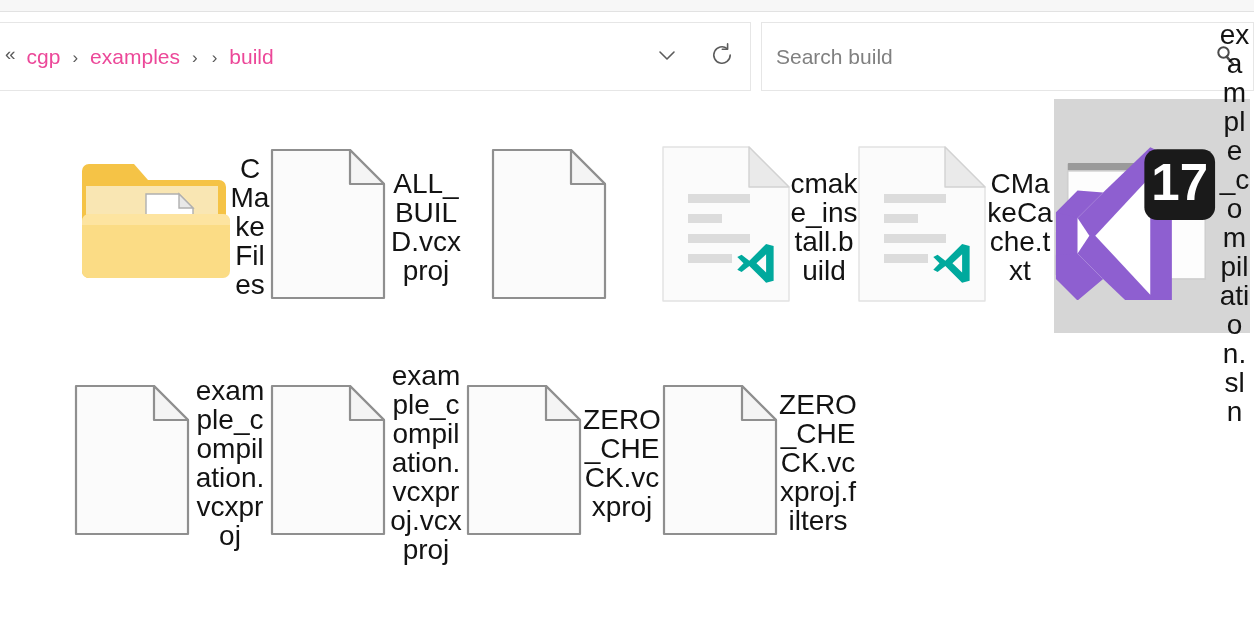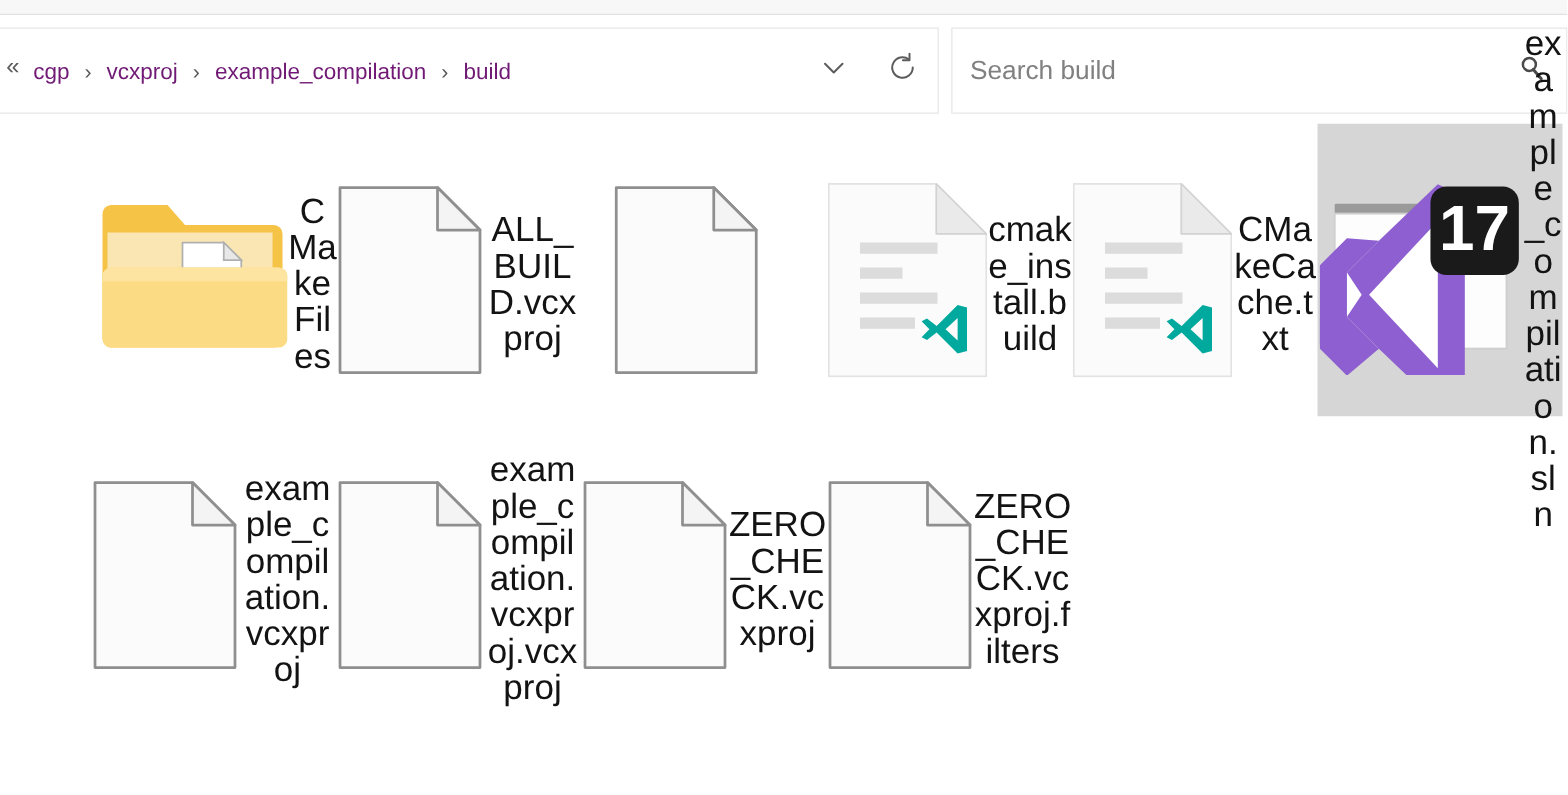--- a/index.html
+++ b/index.html
@@ -53,22 +53,22 @@
   }
   .crumb-overflow {
     font-size: 19px;
     color: #5a5a5a;
     padding: 0 6px 0 2px;
     line-height: 1;
     position: relative;
     top: -3px;
   }
   .crumb {
-    font-size: 18px;
-    color: #701a75;
+    font-size: 21px;
+    color: #ec4899;
     padding: 0 5px;
     line-height: 1;
   }
   .crumb-sep {
     font-size: 17px;
     color: #585858;
     padding: 0 7px;
     line-height: 1;
     position: relative;
     top: 1px;
@@ -171,23 +171,22 @@
 
 <div id="top-strip"></div>
 
 <div id="addressbar-row">
 
   <div id="breadcrumb-bar">
     <div id="breadcrumb">
       <span class="crumb-overflow">«</span>
       <span class="crumb">cgp</span>
       <span class="crumb-sep">›</span>
-      <span class="crumb">vcxproj</span>
+      <span class="crumb">examples</span>
       <span class="crumb-sep">›</span>
-      <span class="crumb">example_compilation</span>
       <span class="crumb-sep">›</span>
       <span class="crumb">build</span>
     </div>
 
     <div id="addr-dropdown-btn">
       <span>
         <svg width="26" height="26" viewBox="0 0 26 26">
           <path d="M6 10 L13 17 L20 10" fill="none" stroke="#5c5c5c" stroke-width="1.6" stroke-linecap="round" stroke-linejoin="round"></path>
         </svg>
       </span>

